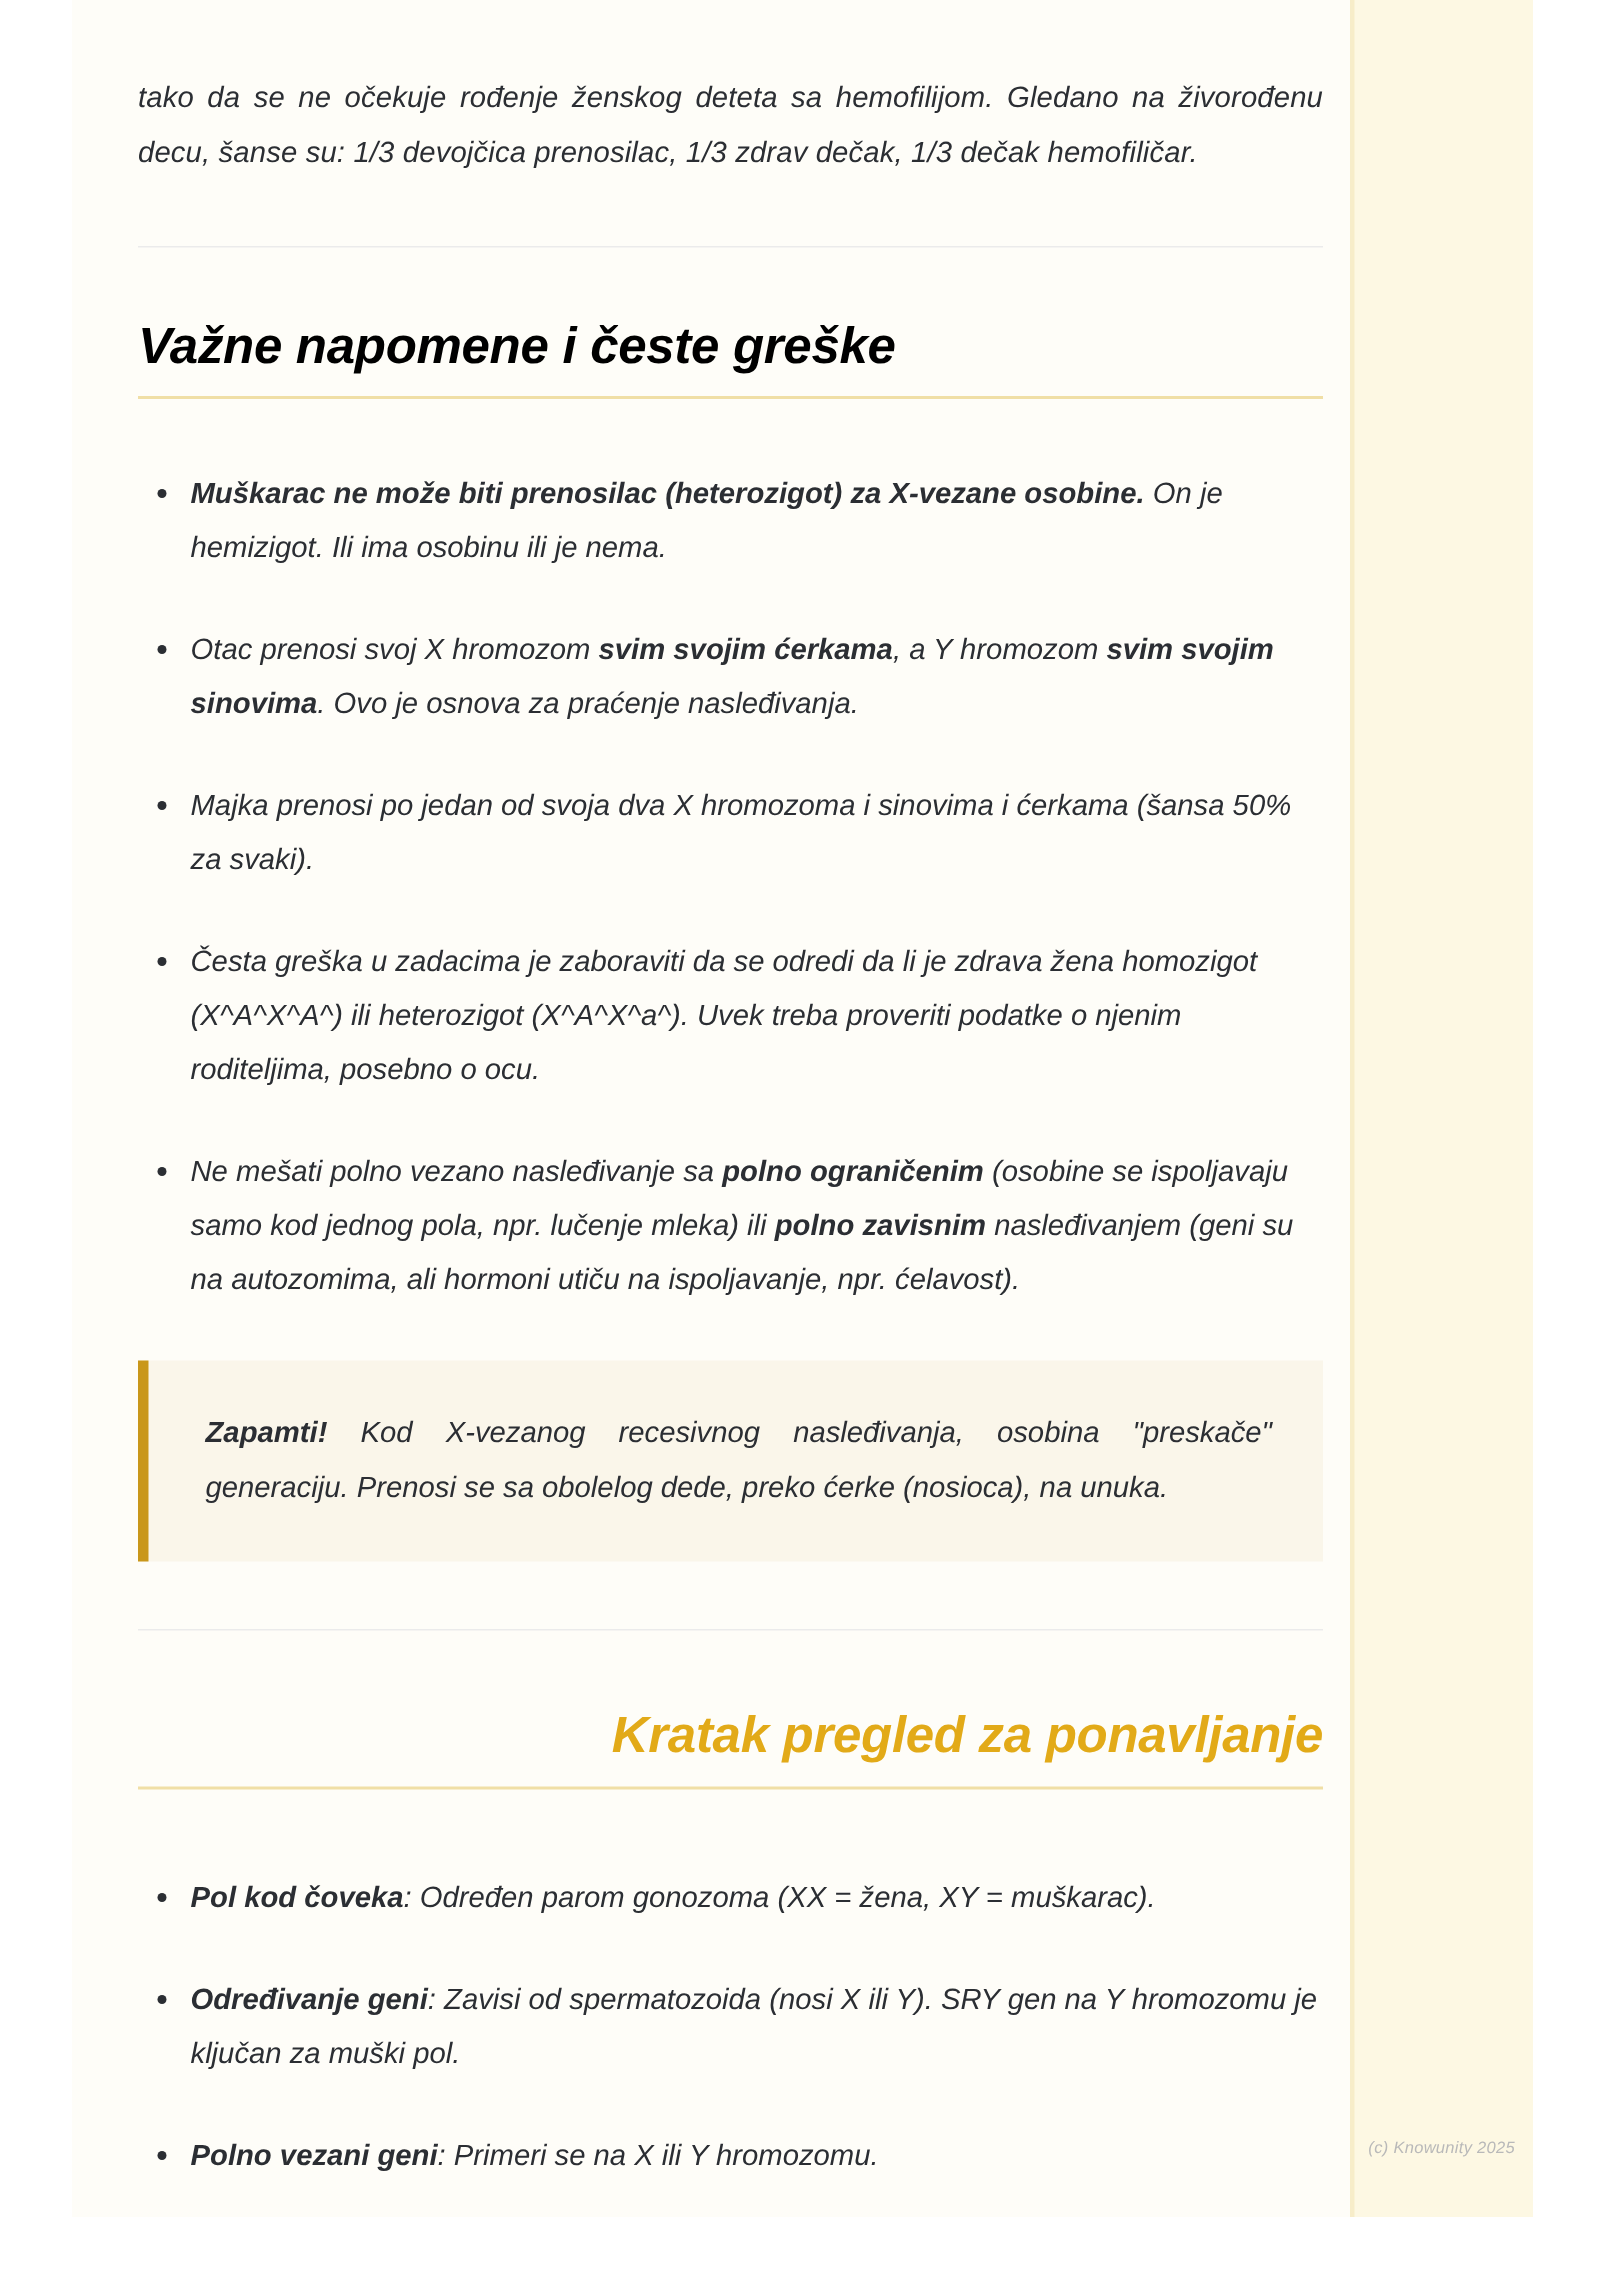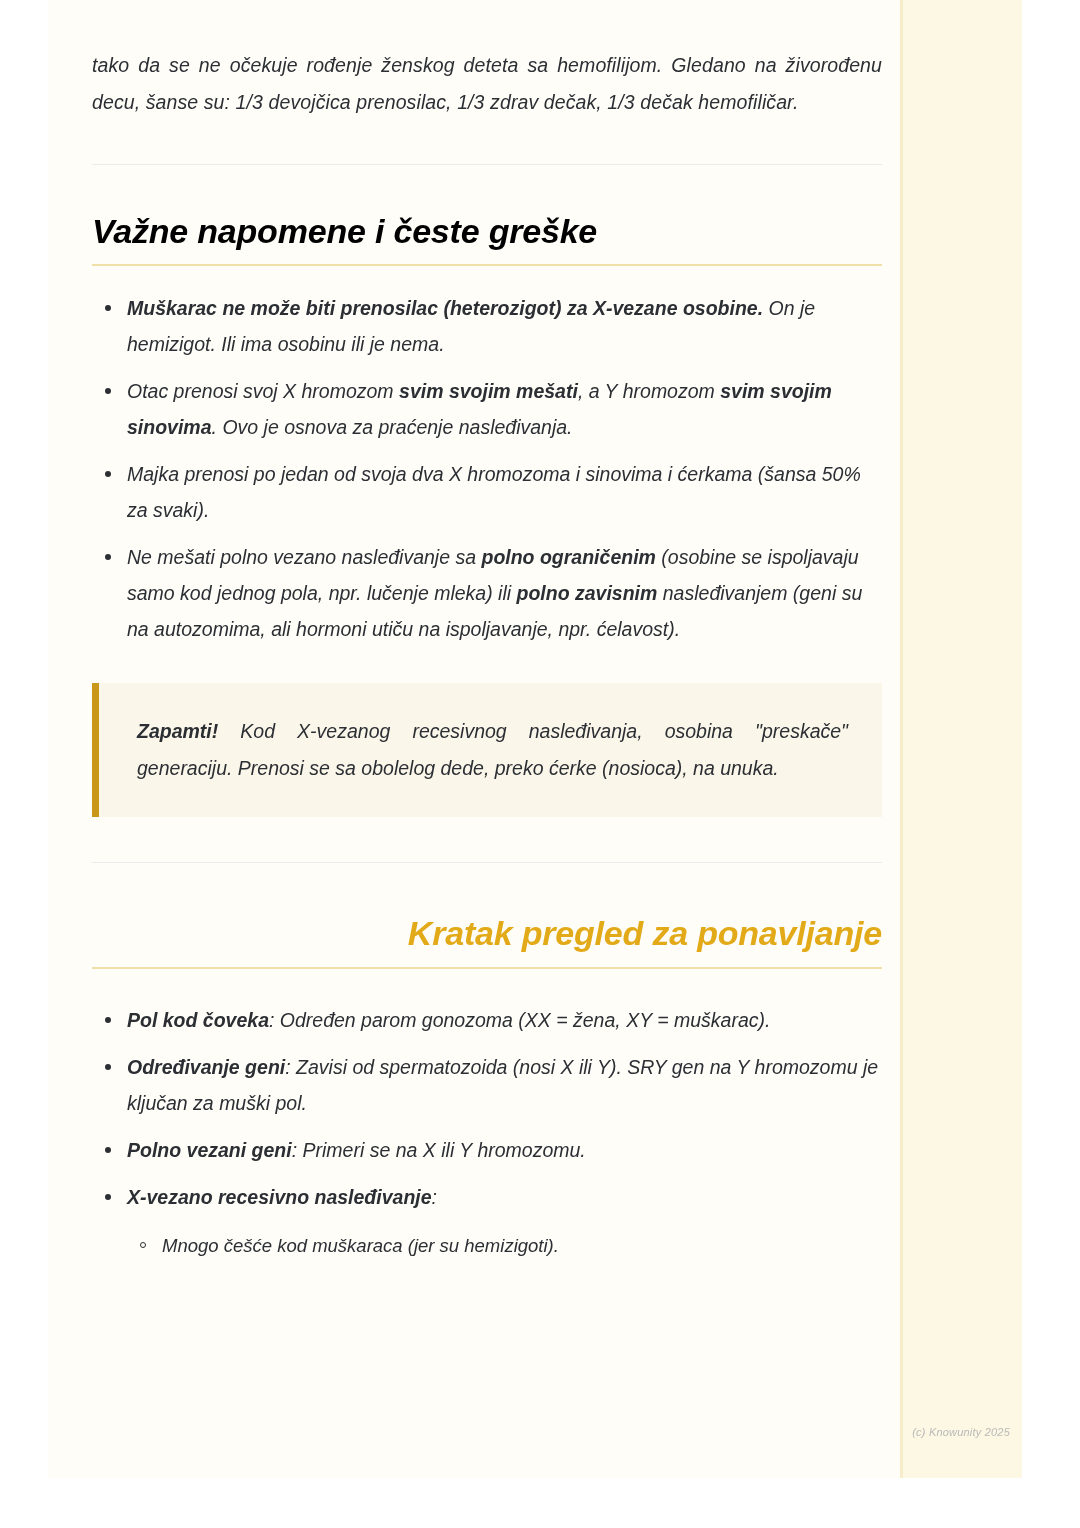--- a/index.html
+++ b/index.html
@@ -83,21 +83,21 @@
     list-style: none;
     margin: 0;
     padding: 0;
   }
   ul.bullets > li {
     position: relative;
     padding-left: 35px;
     font-size: 19.5px;
     line-height: 36px;
     color: #2b2e33;
-    margin-top: 11px;
+    margin-top: 32px;
   }
   ul.bullets > li::before {
     content: "";
     position: absolute;
     left: 13px;
     top: 15px;
     width: 6px;
     height: 6px;
     border-radius: 50%;
     background: #2b2e33;
@@ -176,22 +176,23 @@
 
     <hr class="rule top-rule">
 
     <div class="heading-block">
       <h2 class="section-heading" style="color: #000000; border-bottom-color: rgb(240, 223, 166);">Važne napomene i česte greške</h2>
     </div>
 
     <div class="list-block">
       <ul class="bullets">
         <li><b>Muškarac ne može biti prenosilac (heterozigot) za X-vezane osobine.</b><span> On je hemizigot. Ili ima osobinu ili je nema.</span></li>
-        <li><span>Otac prenosi svoj X hromozom </span><b>svim svojim mešati</b><span>, a Y hromozom </span><b>svim svojim sinovima</b><span>. Ovo je osnova za praćenje nasleđivanja.</span></li>
+        <li><span>Otac prenosi svoj X hromozom </span><b>svim svojim ćerkama</b><span>, a Y hromozom </span><b>svim svojim sinovima</b><span>. Ovo je osnova za praćenje nasleđivanja.</span></li>
         <li><span>Majka prenosi po jedan od svoja dva X hromozoma i sinovima i ćerkama (šansa 50% za svaki).</span></li>
+        <li><span>Česta greška u zadacima je zaboraviti da se odredi da li je zdrava žena homozigot (X^A^X^A^) ili heterozigot (X^A^X^a^). Uvek treba proveriti podatke o njenim roditeljima, posebno o ocu.</span></li>
         <li><span>Ne mešati polno vezano nasleđivanje sa </span><b>polno ograničenim</b><span> (osobine se ispoljavaju samo kod jednog pola, npr. lučenje mleka) ili </span><b>polno zavisnim</b><span> nasleđivanjem (geni su na autozomima, ali hormoni utiču na ispoljavanje, npr. ćelavost).</span></li>
       </ul>
     </div>
 
     <div class="callout" style="background: rgb(250, 246, 234); border-left-color: rgb(201, 151, 26);">
       <p><b>Zapamti!</b><span> Kod X-vezanog recesivnog nasleđivanja, osobina "preskače" generaciju. Prenosi se sa obolelog dede, preko ćerke (nosioca), na unuka.</span></p>
     </div>
 
     <hr class="rule mid-rule">
 

